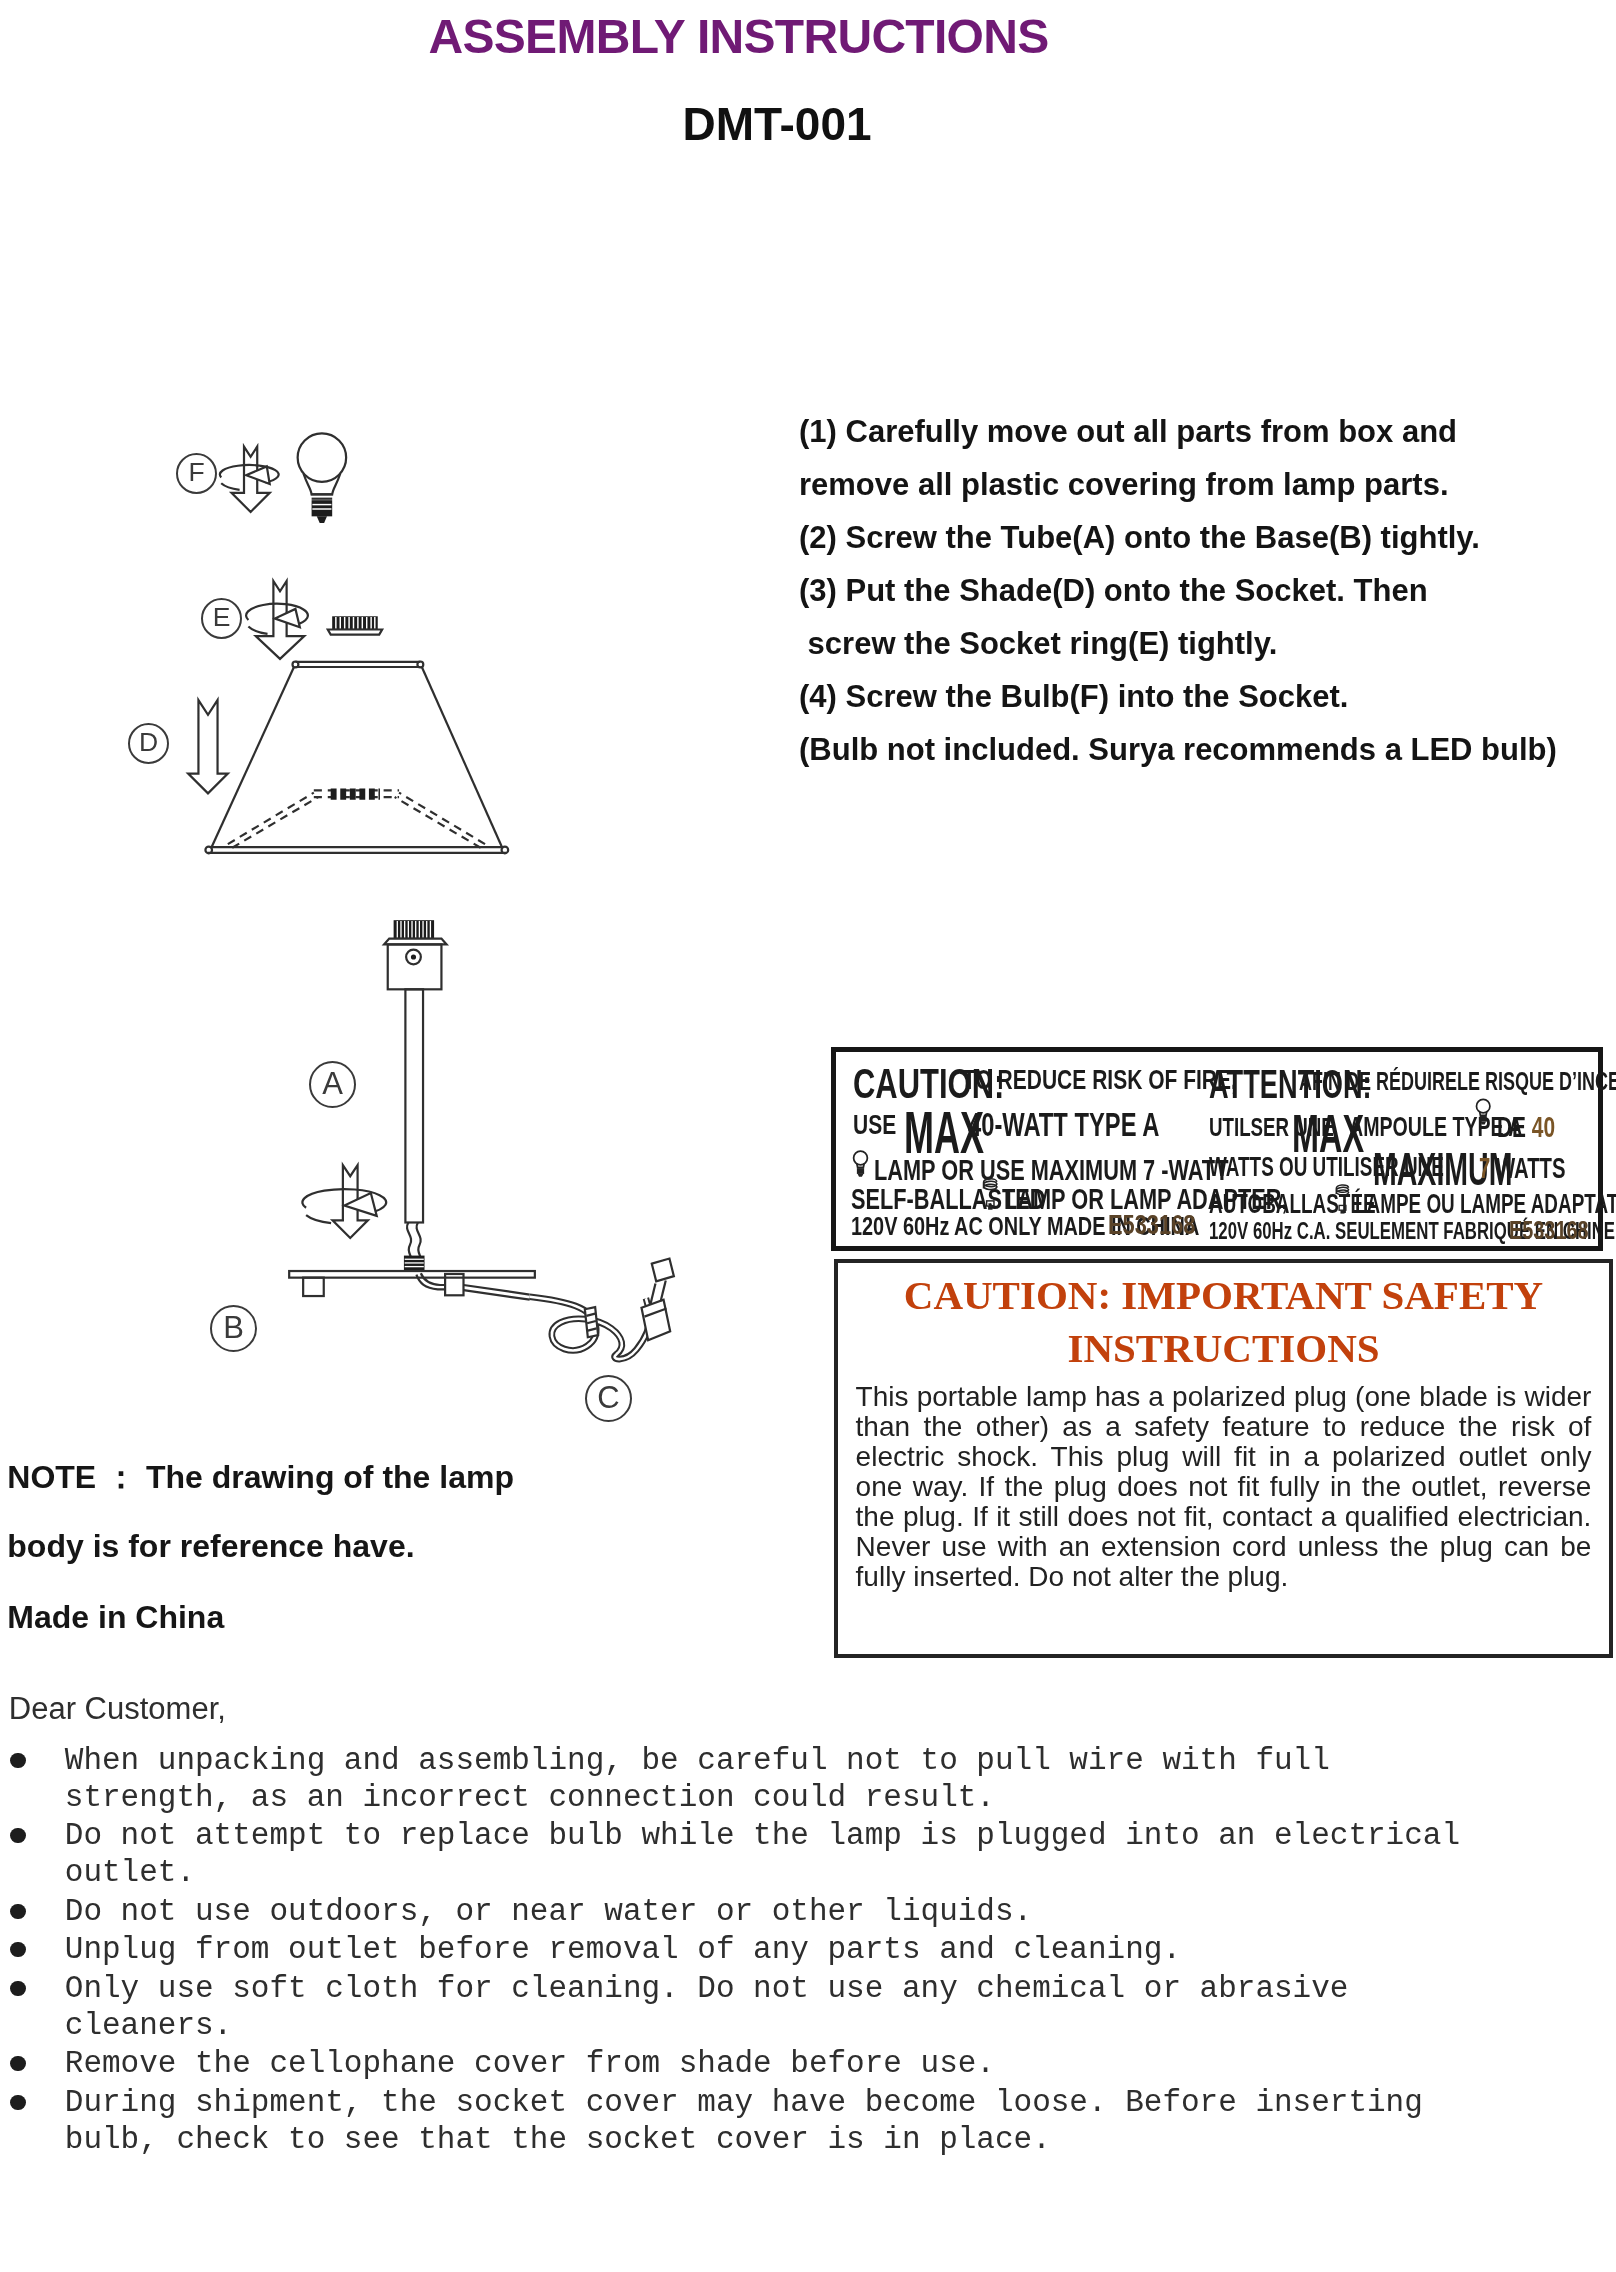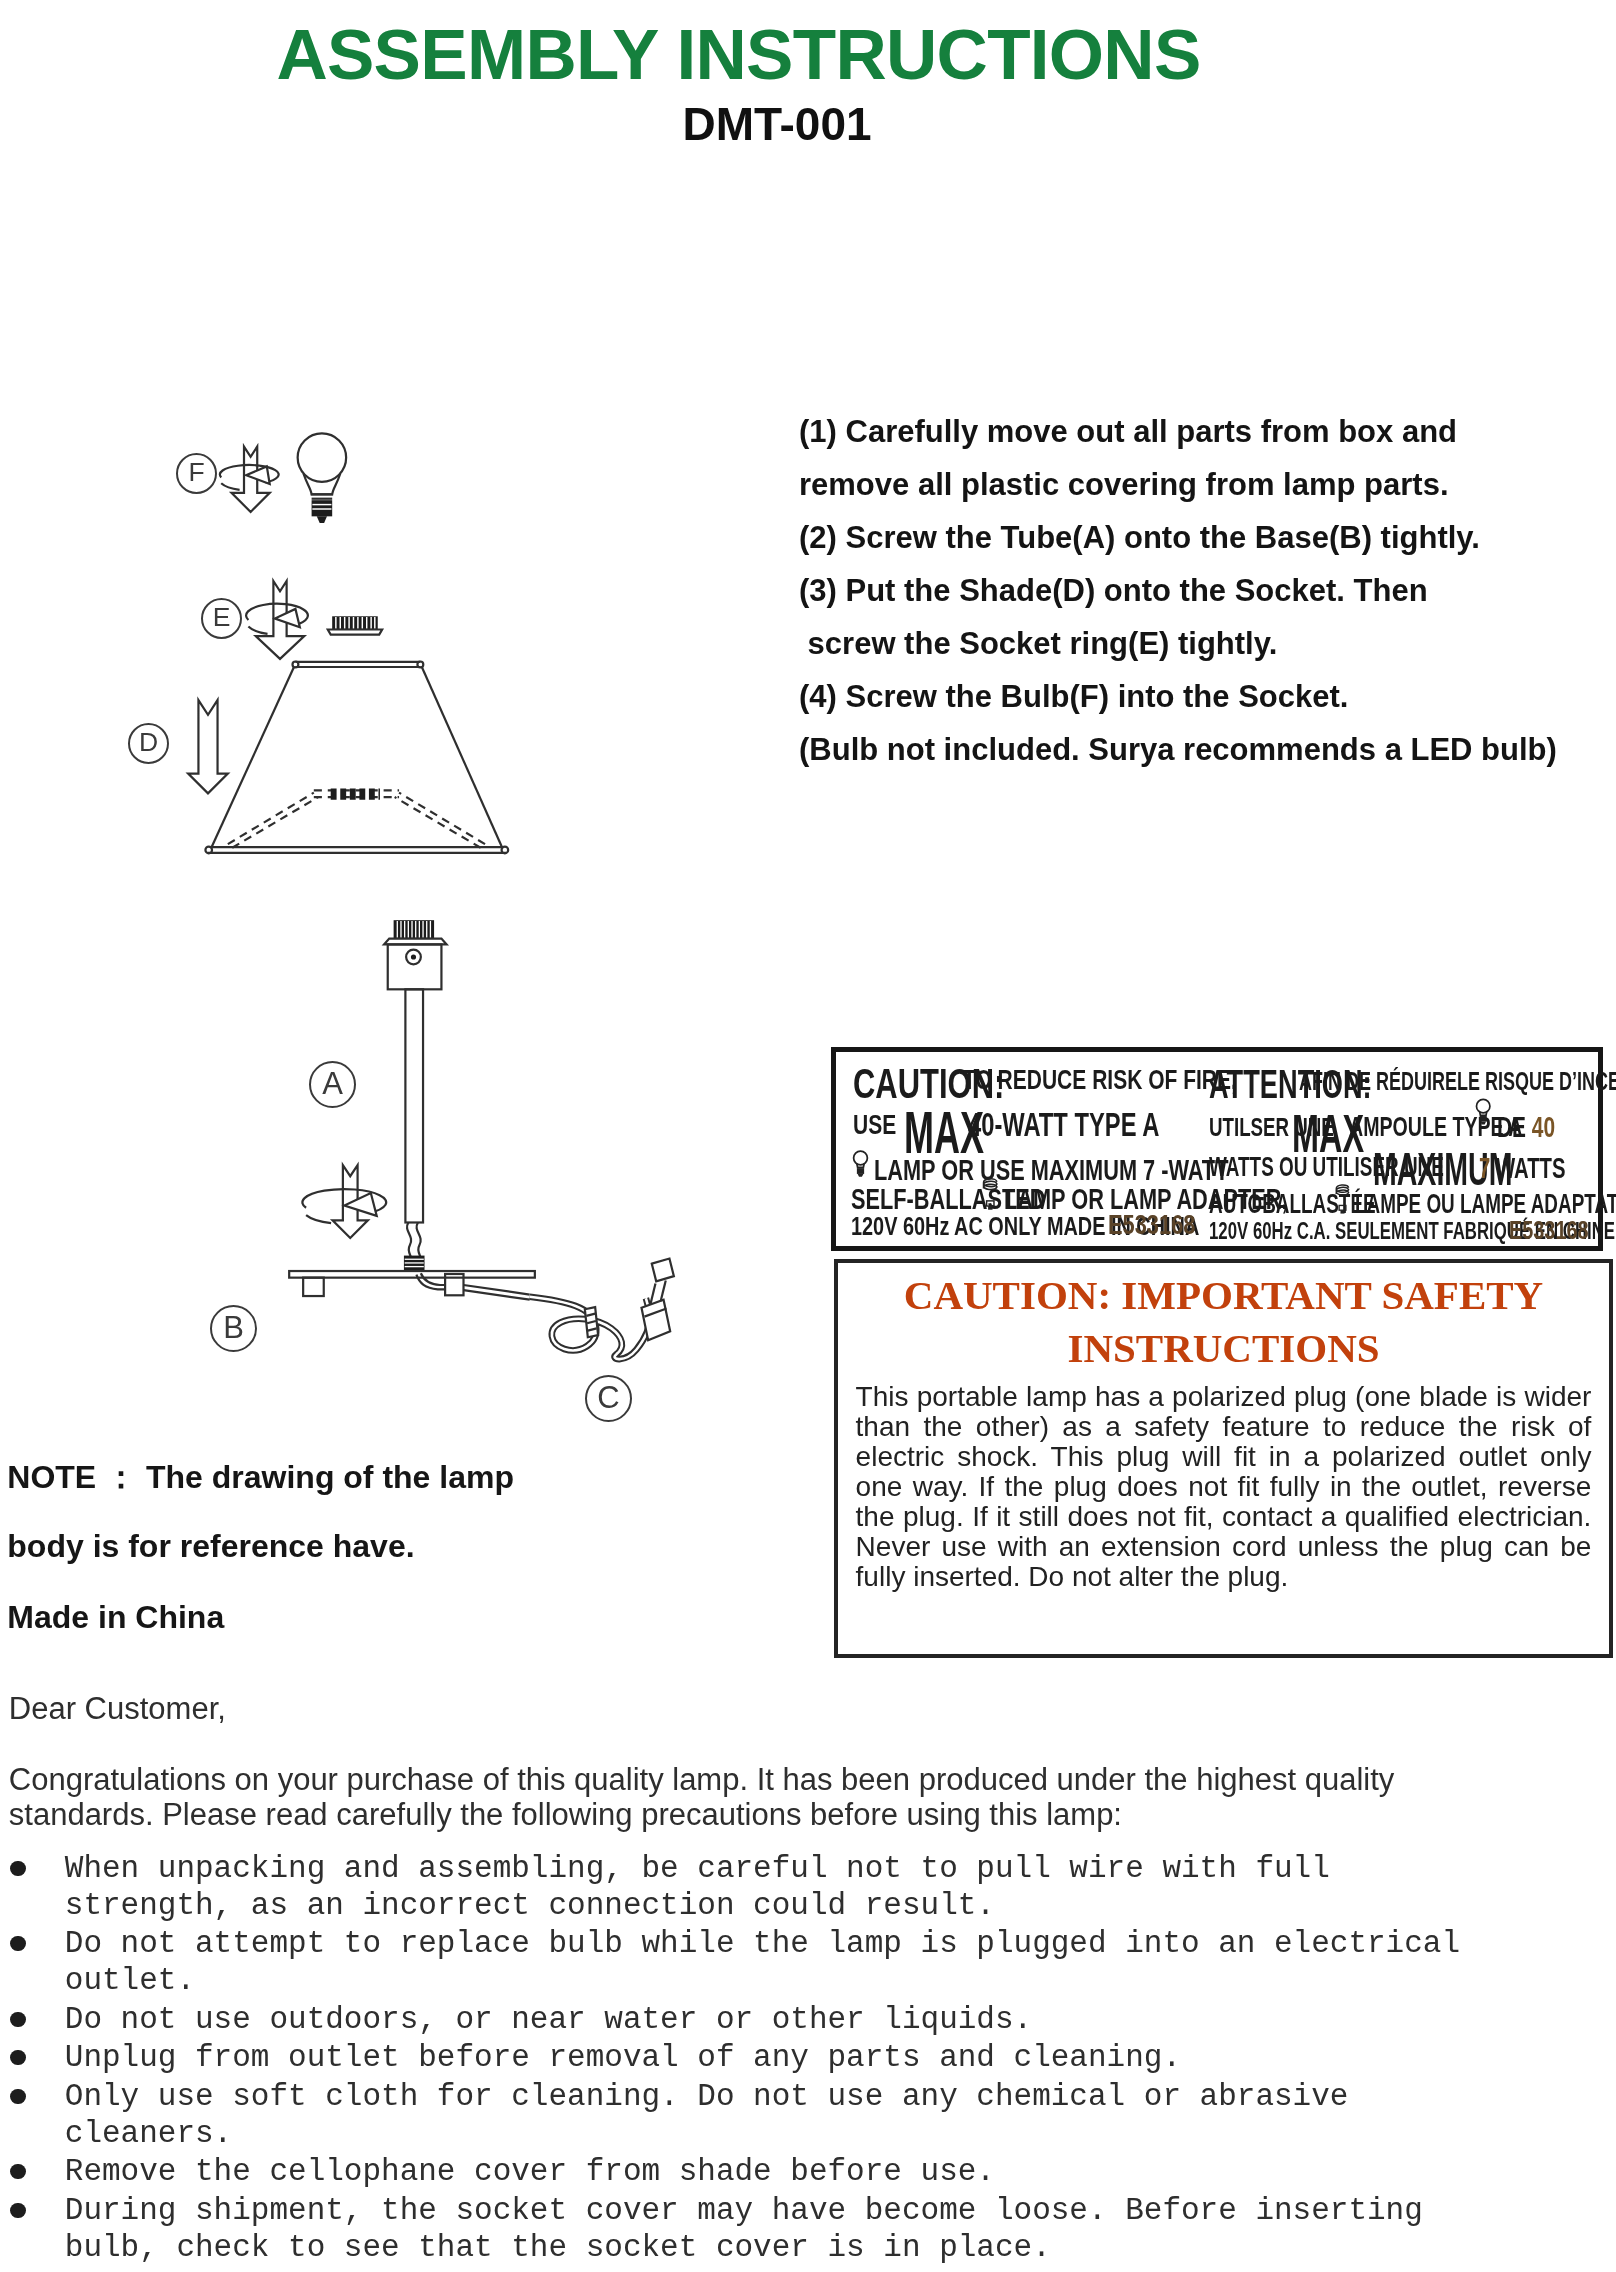--- a/index.html
+++ b/index.html
@@ -1,21 +1,21 @@
 <!DOCTYPE html>
 <html style="font-size:11.8px"><head>
 <meta charset="utf-8">
 <style>
   html,body{margin:0;padding:0;background:#e8e8e8;}
   #page{position:relative;width:1617px;height:2273px;background:#ffffff;overflow:hidden;
         font-family:"Liberation Sans",sans-serif;color:#1c1c1c;}
   .abs{position:absolute;}
   
-  #title{left:0;top:19px;width:1477px;text-align:center;font-size:71px;font-weight:bold;
-         letter-spacing:-0.7px;line-height:1;color:#15803d;}
+  #title{left:0;top:13px;width:1477px;text-align:center;font-size:48px;font-weight:bold;
+         letter-spacing:-0.7px;line-height:1;color:#701a75;}
   #model{left:0;top:101px;width:1554px;text-align:center;font-size:46px;font-weight:bold;line-height:1;color:#111;}
   
   #steps{left:799px;top:405px;width:820px;font-size:31px;font-weight:bold;color:#141414;}
   .step{line-height:53px;white-space:pre;}
   
   .part-label{border:2.2px solid #3a3a3a;border-radius:50%;text-align:center;color:#3a3a3a;
               font-weight:400;background:#fff0;}
   .pl-sm{width:37px;height:37px;line-height:35px;font-size:26.5px;}
   .pl-lg{width:43px;height:43px;line-height:41px;font-size:31px;}
   
@@ -292,21 +292,20 @@
     <div class="safety-h">INSTRUCTIONS</div>
     <div id="safety-body">This portable lamp has a polarized plug (one blade is wider than the other) as a safety feature to reduce the risk of electric shock. This plug will fit in a polarized outlet only one way. If the plug does not fit fully in the outlet, reverse the plug. If it still does not fit, contact a qualified electrician. Never use with an extension cord unless the plug can be fully inserted. Do not alter the plug.</div>
   </div>
 
   <div class="abs note-line" style="top:1461px;">NOTE ：  The drawing of the lamp</div>
   <div class="abs note-line" style="top:1530px;">body is for reference have.</div>
   <div class="abs note-line" style="top:1601px;">Made in China</div>
 
   <div class="abs" id="letter">
     <div id="salutation">Dear Customer,</div>
-    <p id="intro">Congratulations on your purchase of this quality lamp. It has been produced under the highest quality standards. Please read carefully the following precautions before using this lamp:</p>
     <ul id="bullet-list">
       <li><span>When unpacking and assembling, be careful not to pull wire with full strength, as an incorrect connection could result.</span></li>
       <li><span>Do not attempt to replace bulb while the lamp is plugged into an electrical outlet.</span></li>
       <li><span>Do not use outdoors, or near water or other liquids.</span></li>
       <li><span>Unplug from outlet before removal of any parts and cleaning.</span></li>
       <li><span>Only use soft cloth for cleaning. Do not use any chemical or abrasive cleaners.</span></li>
       <li><span>Remove the cellophane cover from shade before use.</span></li>
       <li><span>During shipment, the socket cover may have become loose. Before inserting bulb, check to see that the socket cover is in place.</span></li>
     </ul>
   </div>

